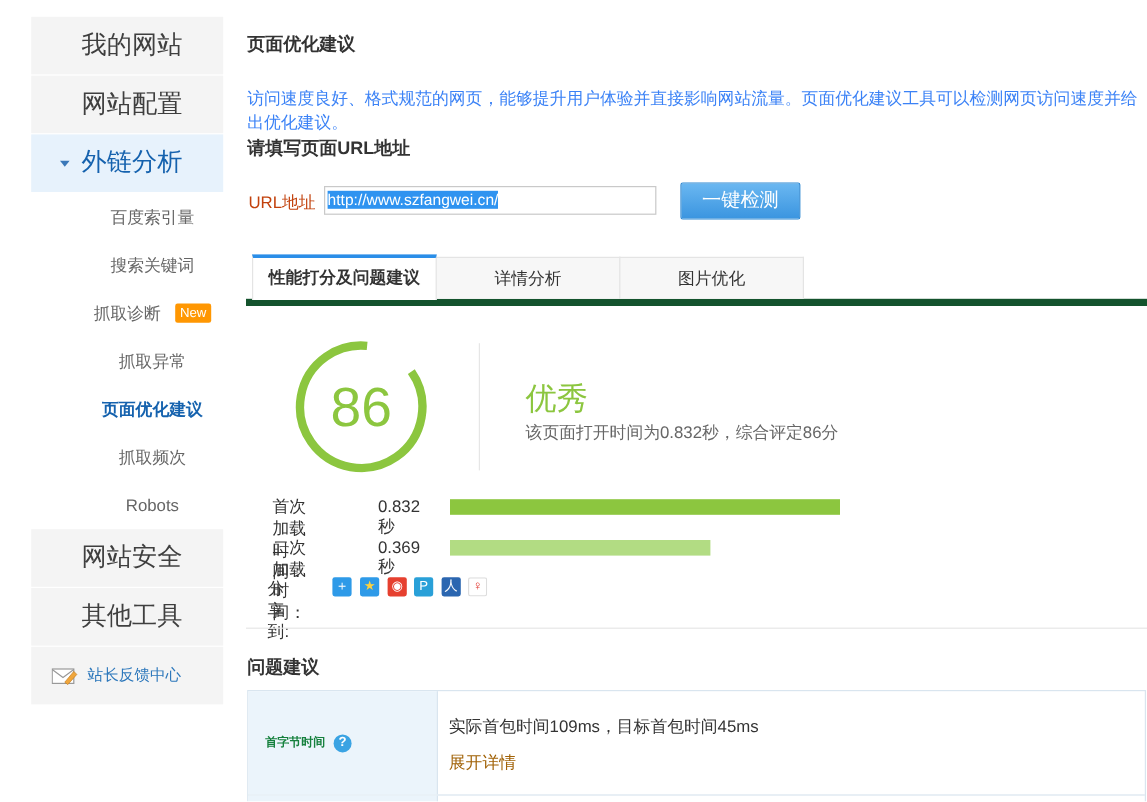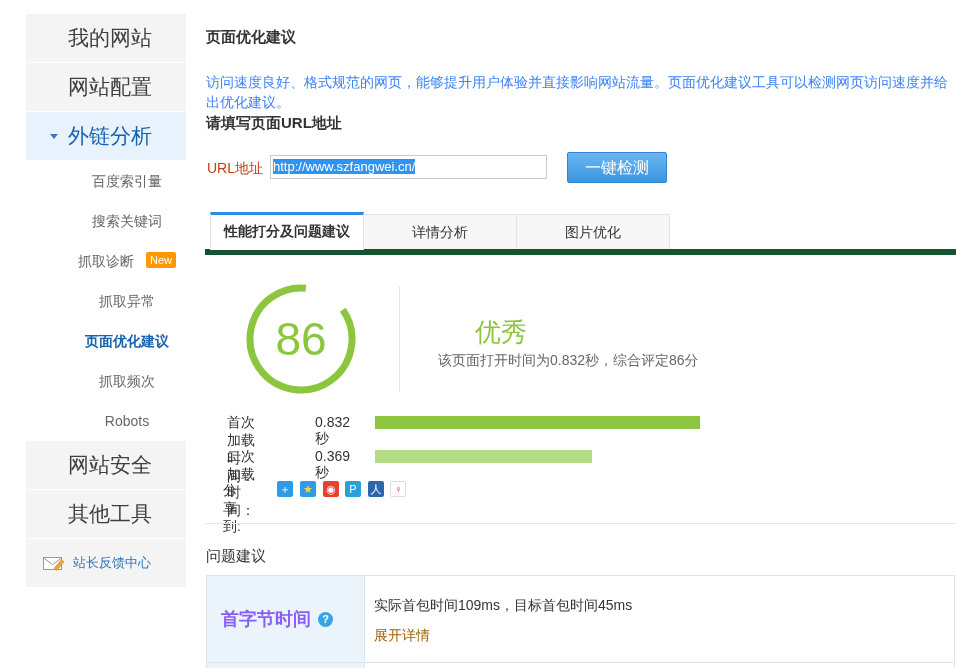--- a/index.html
+++ b/index.html
@@ -39,41 +39,41 @@
   .tab{width:154px;height:35px;line-height:34px;text-align:center;font-size:14px;color:#333;
        background:#f7f7f7;border:1px solid #e4e4e4;border-bottom:none;box-sizing:border-box;
        margin-right:-1px;cursor:pointer;}
   .tab.active{height:38px;line-height:33px;background:#fff;border-top:3px solid #2a8ee8;
               font-weight:bold;margin-bottom:-1px;margin-left:5px;position:relative;z-index:2;}
   
   .ring{position:absolute;left:41px;top:284px;}
   .score-num{position:absolute;left:41px;top:284px;width:110px;height:110px;display:flex;
              align-items:center;justify-content:center;font-size:46px;font-weight:200;color:#8cc63f;}
   .v-div{position:absolute;left:194px;top:286px;width:1px;height:106px;background:#e6e6e6;}
-  .grade{position:absolute;left:233px;top:315px;font-size:26px;color:#8cc63f;margin-left:37px;}
+  .grade{position:absolute;left:233px;top:315px;font-size:26px;color:#8cc63f;}
   .grade-sub{position:absolute;left:233px;top:352px;font-size:14px;color:#666;}
   
   .load-row{position:absolute;left:0;height:16px;font-size:14px;color:#333;}
   .load-row .lbl{position:absolute;left:22px;top:0;}
   .load-row .val{position:absolute;left:110px;top:0;}
   .load-bar{position:absolute;left:170px;top:2px;height:13px;}
   .share-row{position:absolute;top:481px;left:0;height:18px;}
   .share-lbl{position:absolute;left:18px;top:1px;font-size:14px;color:#333;}
   .share-icon{position:absolute;top:0;width:16px;height:16px;border-radius:2px;text-align:center;
               line-height:16px;font-size:11px;cursor:pointer;overflow:hidden;}
   .share-icon.framed{box-shadow:inset 0 0 0 1px #ddd;}
   
   .h-div{position:absolute;top:523px;left:0;width:751px;height:1px;background:#e6e6e6;}
-  .issues-title{position:absolute;top:547px;left:1px;font-size:15px;font-weight:normal;color:#333;}
+  .issues-title{position:absolute;top:547px;left:1px;font-size:15px;font-weight:bold;color:#333;}
   .issues-table{position:absolute;top:575px;left:1px;width:749px;border:1px solid #d9e5ef;box-sizing:border-box;}
   .issue-row{display:flex;}
   .issue-row + .issue-row{border-top:1px solid #d9e5ef;}
   .issue-cell-l{width:158px;background:#ebf4fb;border-right:1px solid #d9e5ef;display:flex;
                 align-items:center;padding-left:14px;box-sizing:border-box;}
-  .issue-cell-l .nm{font-size:18px;font-weight:bold;color:#8b5cf6;text-align:center;}
+  .issue-cell-l .nm{font-size:10px;font-weight:bold;color:#15803d;text-align:center;}
   .help-icon{display:inline-block;width:15px;height:15px;border-radius:50%;background:#3aa3e3;color:#fff;
              font-size:11px;font-weight:bold;text-align:center;line-height:15px;margin-left:7px;cursor:pointer;}
   .issue-cell-r{flex:1;padding:21px 0 14px 9px;}
   .issue-detail{font-size:14px;color:#333;}
   .issue-link{display:inline-block;margin-top:12px;font-size:14px;color:#a16207;cursor:pointer;text-decoration:none;}
   .row1{height:86px;box-sizing:border-box;}
   .row2{height:40px;}
   .row2 .issue-cell-r{padding:0;}
 </style>
 </head>

